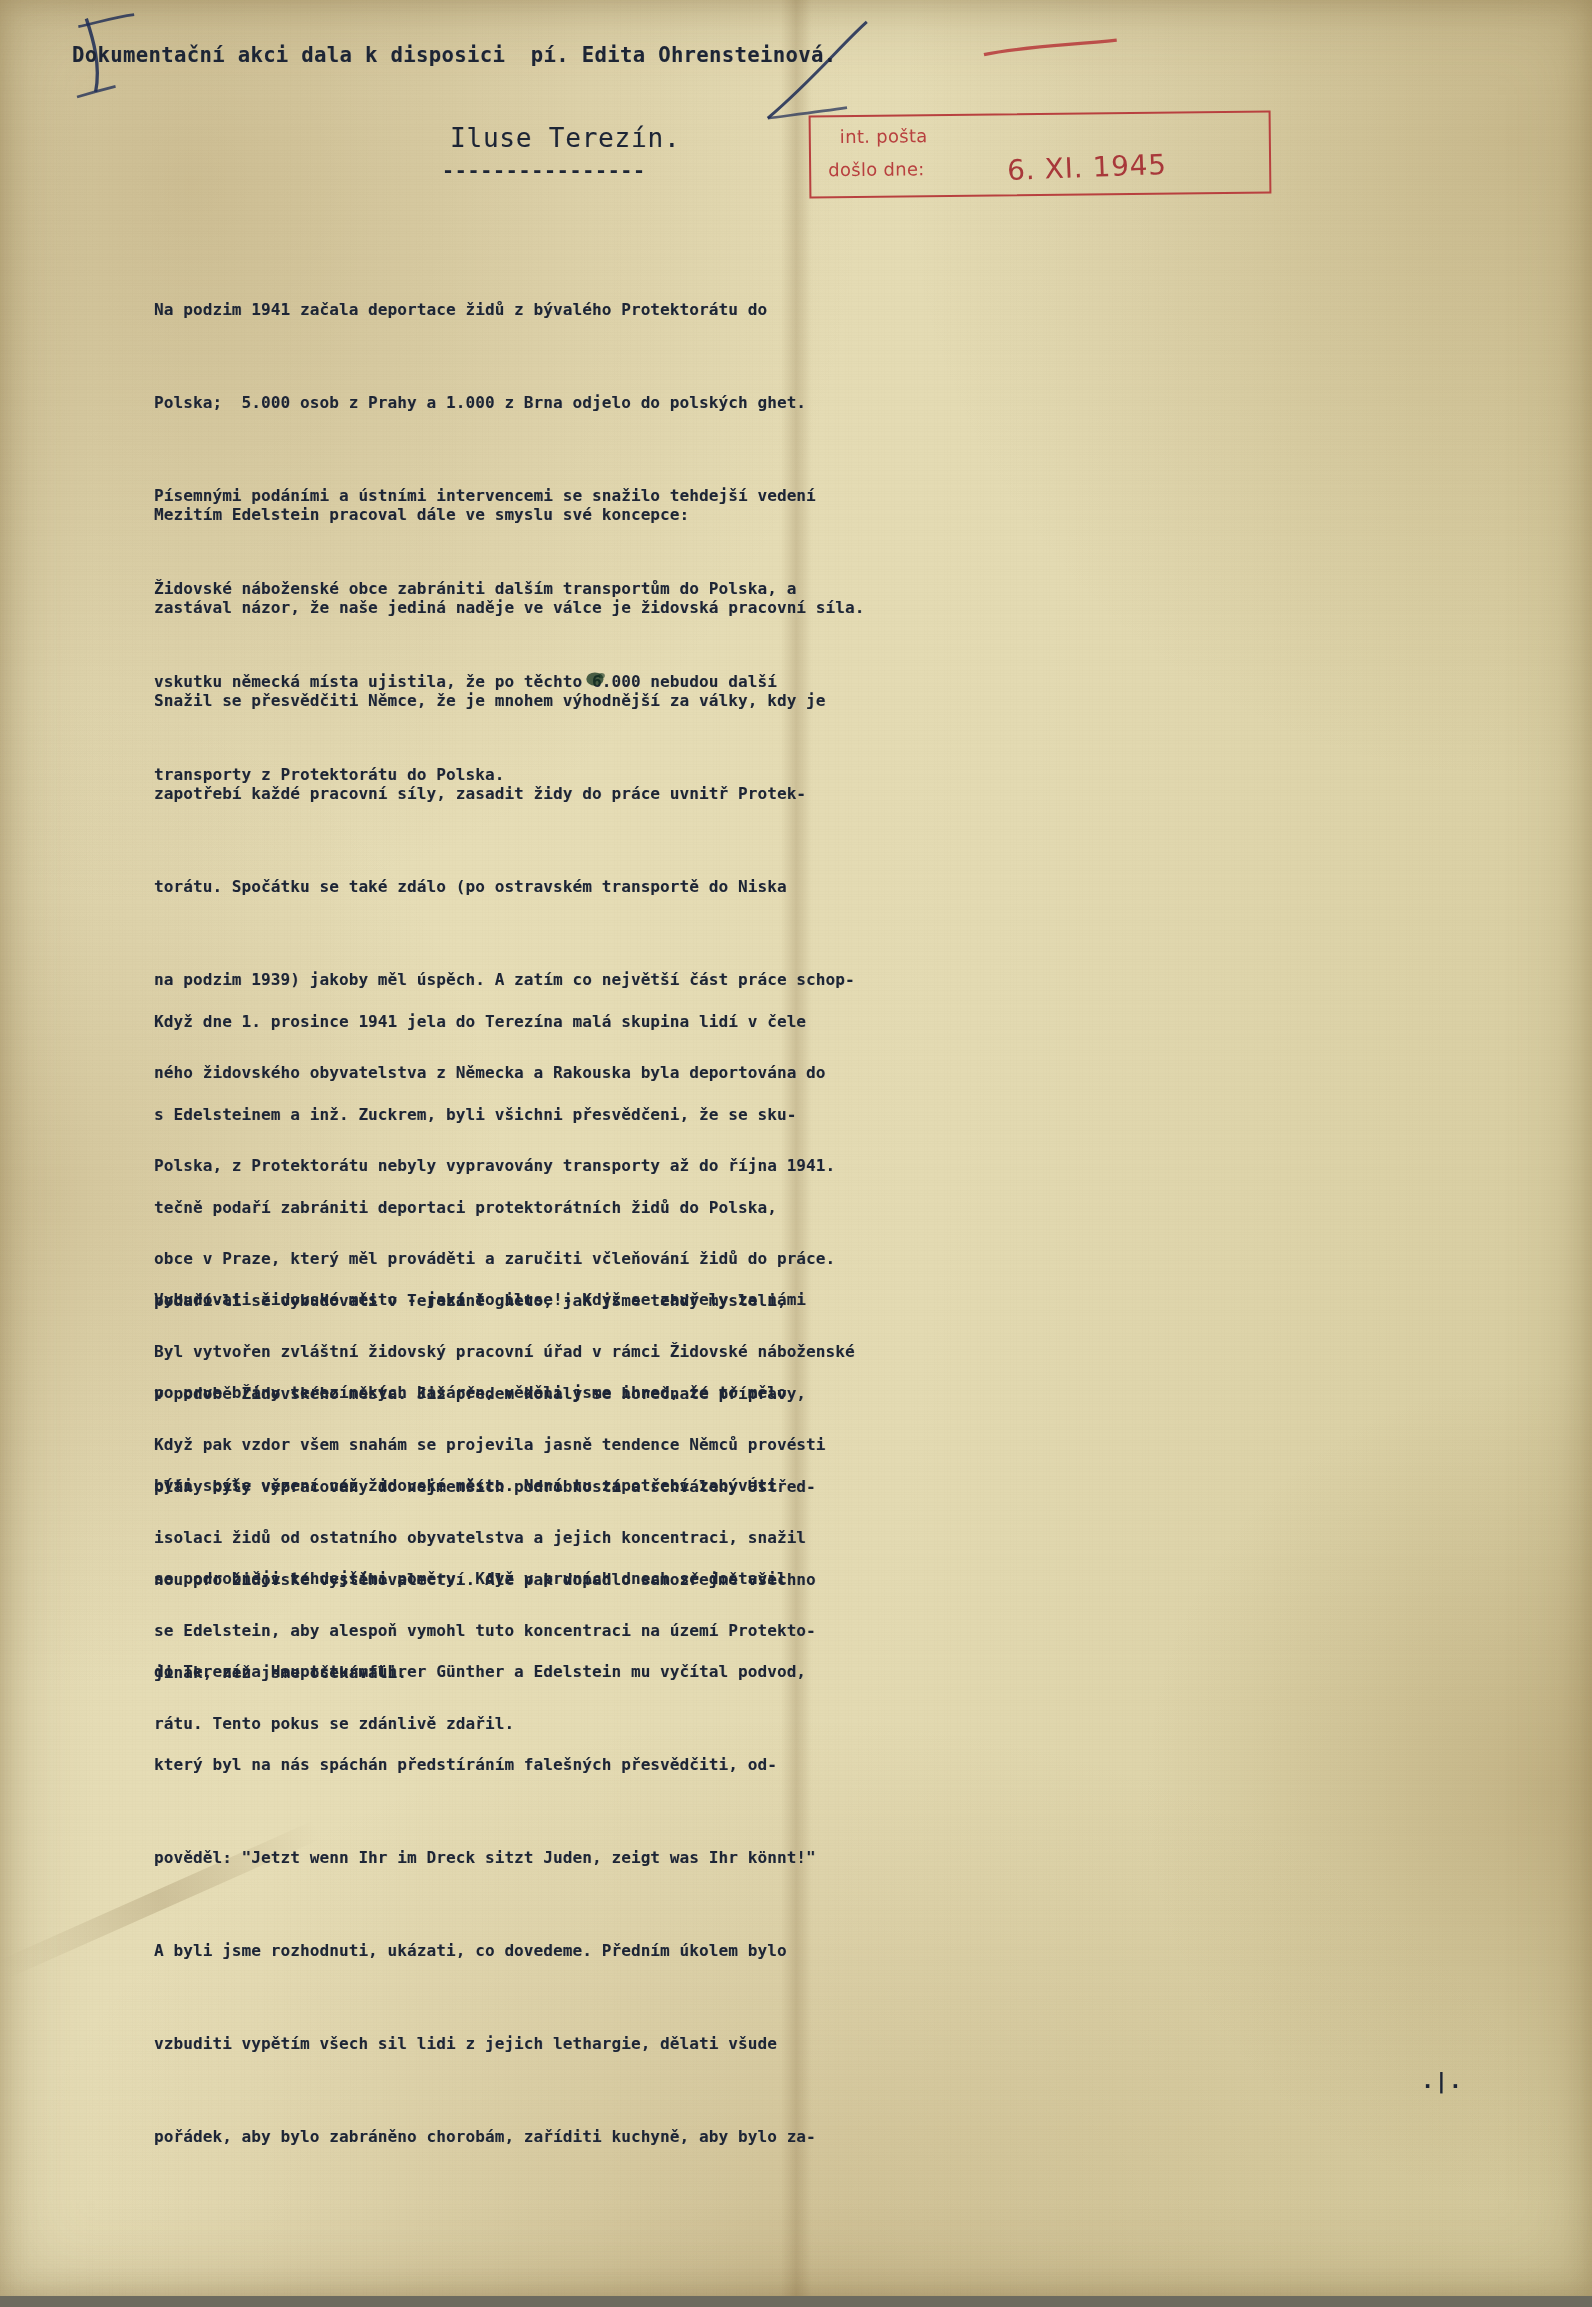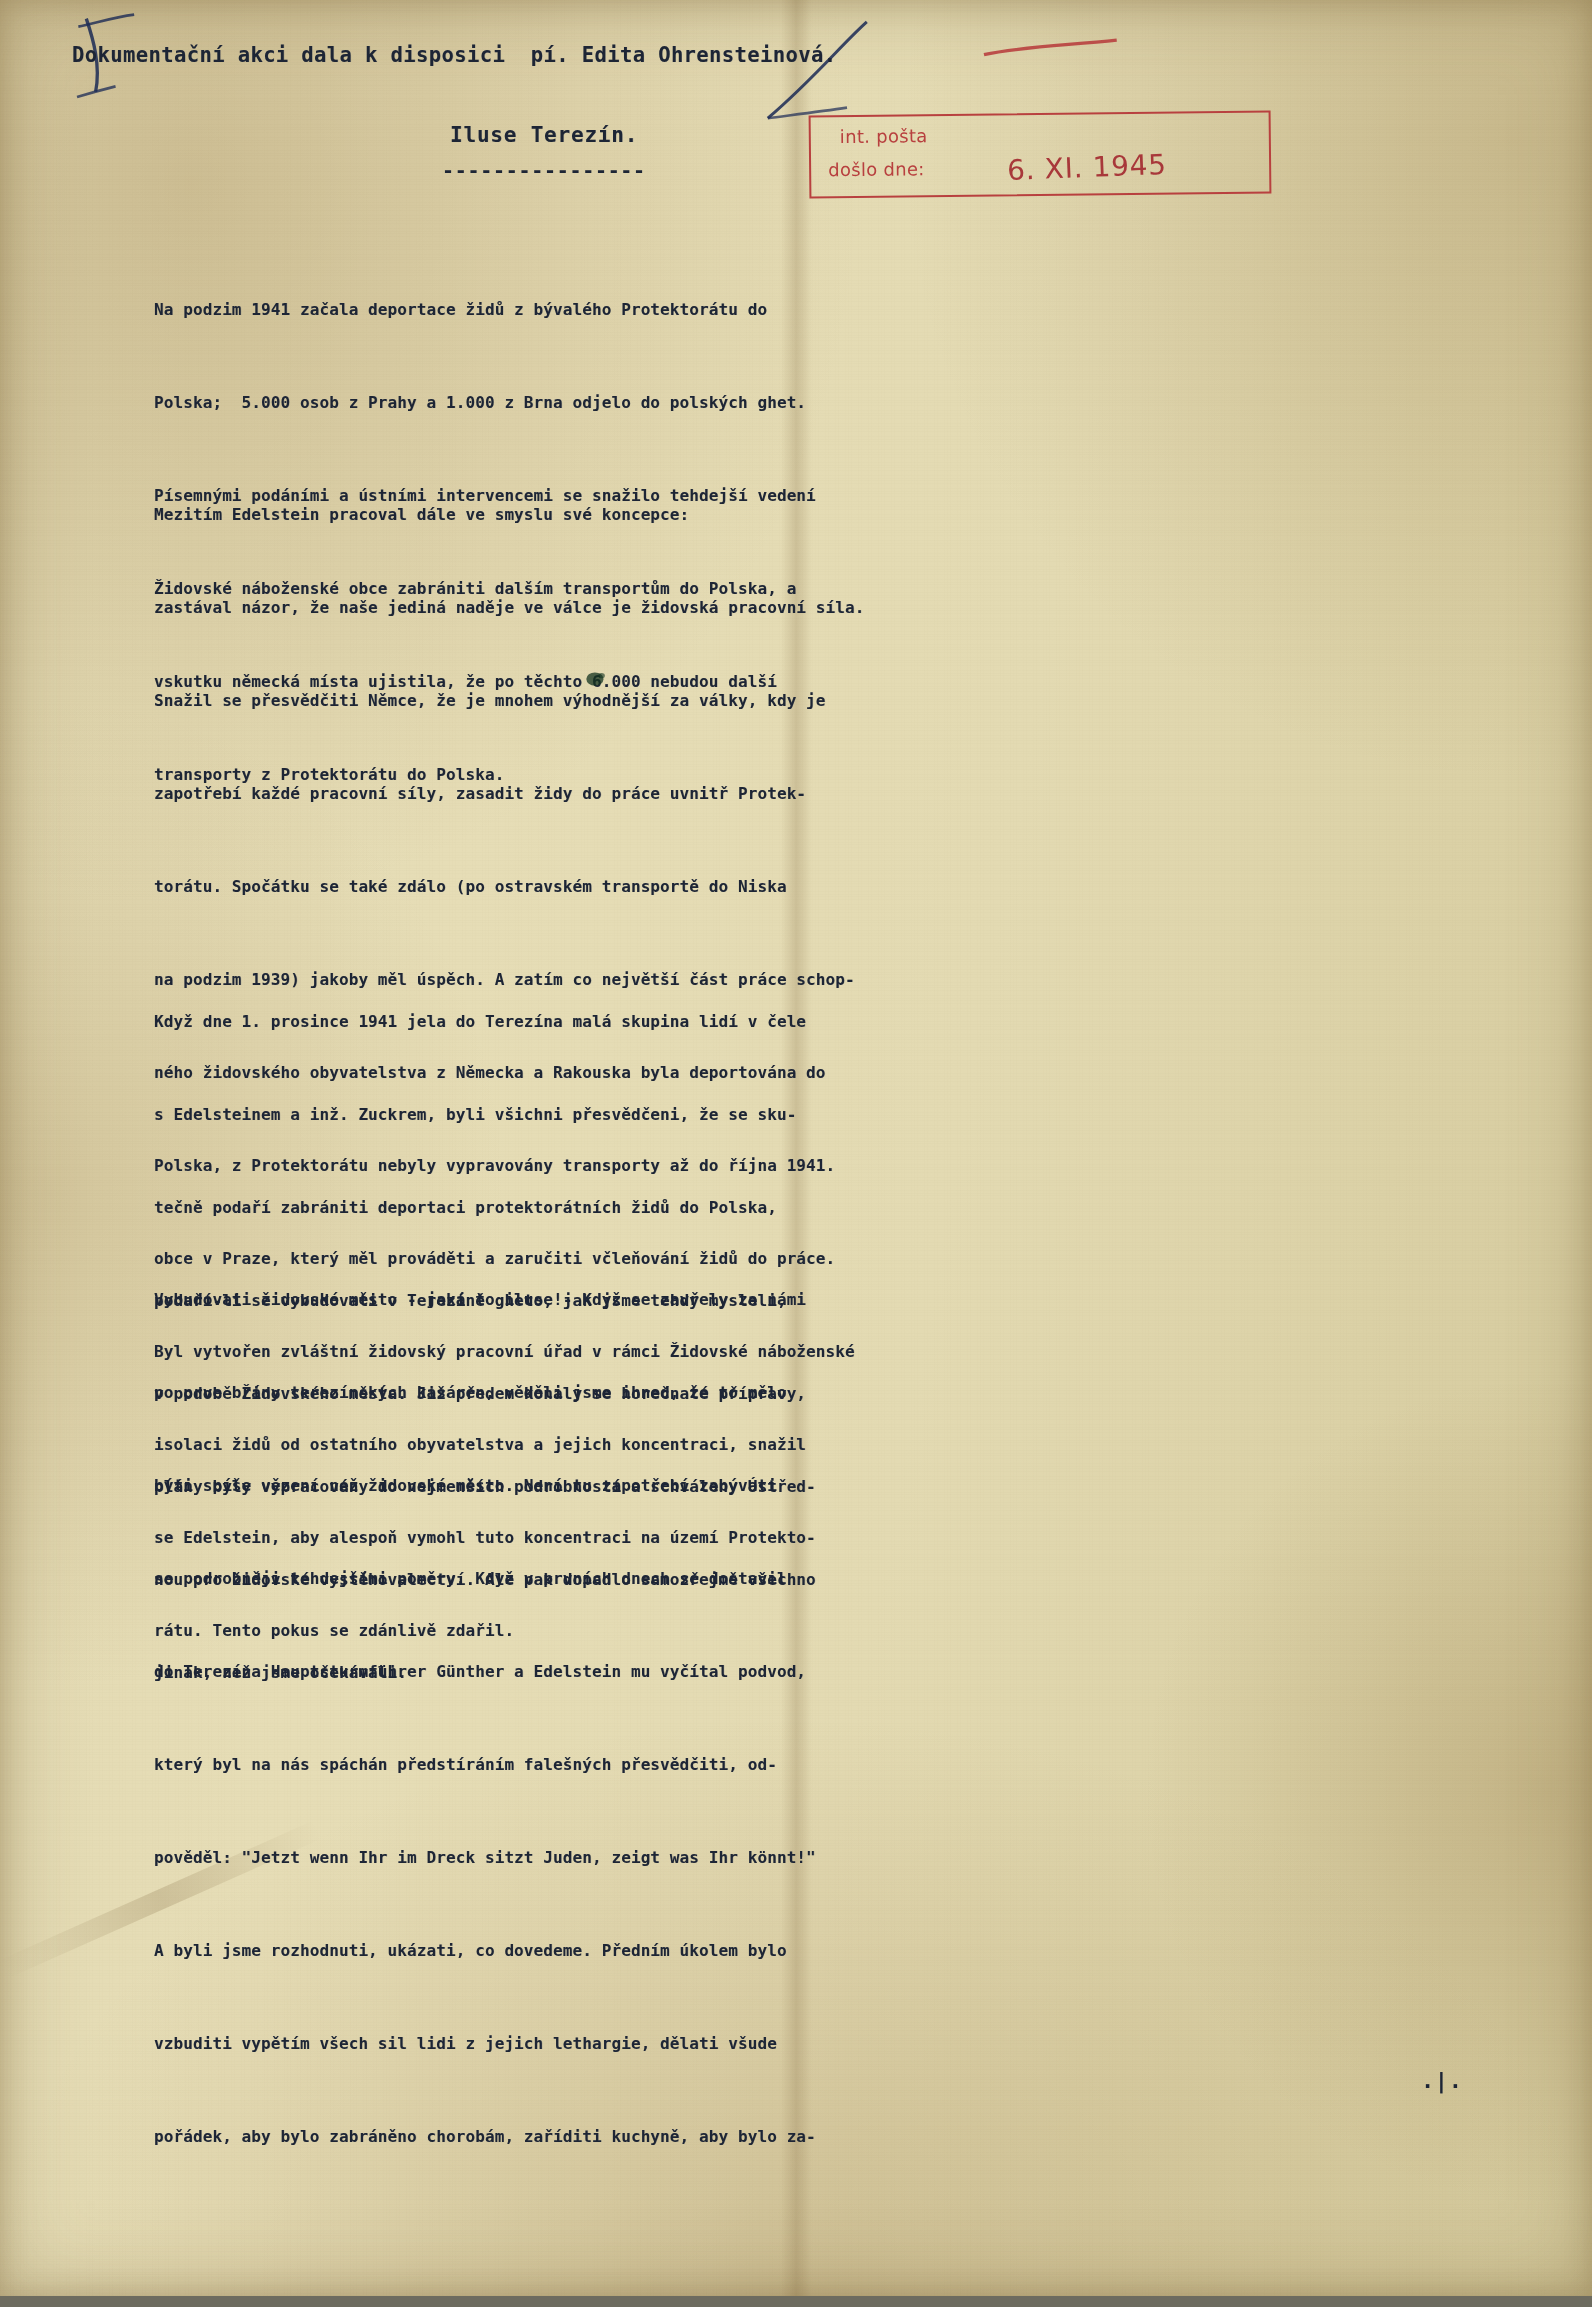--- a/index.html
+++ b/index.html
@@ -59,22 +59,22 @@
     line-height: 29px;
     white-space: pre;
     font-weight: 700;
     letter-spacing: 0.4px;
     text-shadow: 0.4px 0.3px 0 rgba(40,55,90,0.28);
   }
   .title {
     position: absolute;
     left: 450px;
     top: 123px;
-    font-size: 21px;
-    font-weight: 700;
+    font-size: 26px;
+    font-weight: 400;
     letter-spacing: 0.8px;
     white-space: pre;
     text-shadow: 0.4px 0.3px 0 rgba(40,55,90,0.3);
   }
   .title-underline {
     position: absolute;
     left: 442px;
     top: 158px;
     font-size: 20px;
     letter-spacing: 0.7px;
@@ -200,20 +200,21 @@
       <div>Mezitím Edelstein pracoval dále ve smyslu své koncepce:</div>
       <div>zastával názor, že naše jediná naděje ve válce je židovská pracovní síla.</div>
       <div>Snažil se přesvědčiti Němce, že je mnohem výhodnější za války, kdy je</div>
       <div>zapotřebí každé pracovní síly, zasadit židy do práce uvnitř Protek-</div>
       <div>torátu. Spočátku se také zdálo (po ostravském transportě do Niska</div>
       <div>na podzim 1939) jakoby měl úspěch. A zatím co největší část práce schop-</div>
       <div>ného židovského obyvatelstva z Německa a Rakouska byla deportována do</div>
       <div>Polska, z Protektorátu nebyly vypravovány transporty až do října 1941.</div>
       <div>obce v Praze, který měl prováděti a zaručiti včleňování židů do práce.</div>
       <div>Byl vytvořen zvláštní židovský pracovní úřad v rámci Židovské náboženské</div>
+      <div>Když pak vzdor všem snahám se projevila jasně tendence Němců provésti</div>
       <div>isolaci židů od ostatního obyvatelstva a jejich koncentraci, snažil</div>
       <div>se Edelstein, aby alespoň vymohl tuto koncentraci na území Protekto-</div>
       <div>rátu. Tento pokus se zdánlivě zdařil.</div>
     </div>
 
     <div class="body-par" style="top:944px;">
       <div>Když dne 1. prosince 1941 jela do Terezína malá skupina lidí v čele</div>
       <div>s Edelsteinem a inž. Zuckrem, byli všichni přesvědčeni, že se sku-</div>
       <div>tečně podaří zabrániti deportaci protektorátních židů do Polska,</div>
       <div>podaří-li se vybudovati v Terezíně gheto, jak jsme tehdy mysleli,</div>

